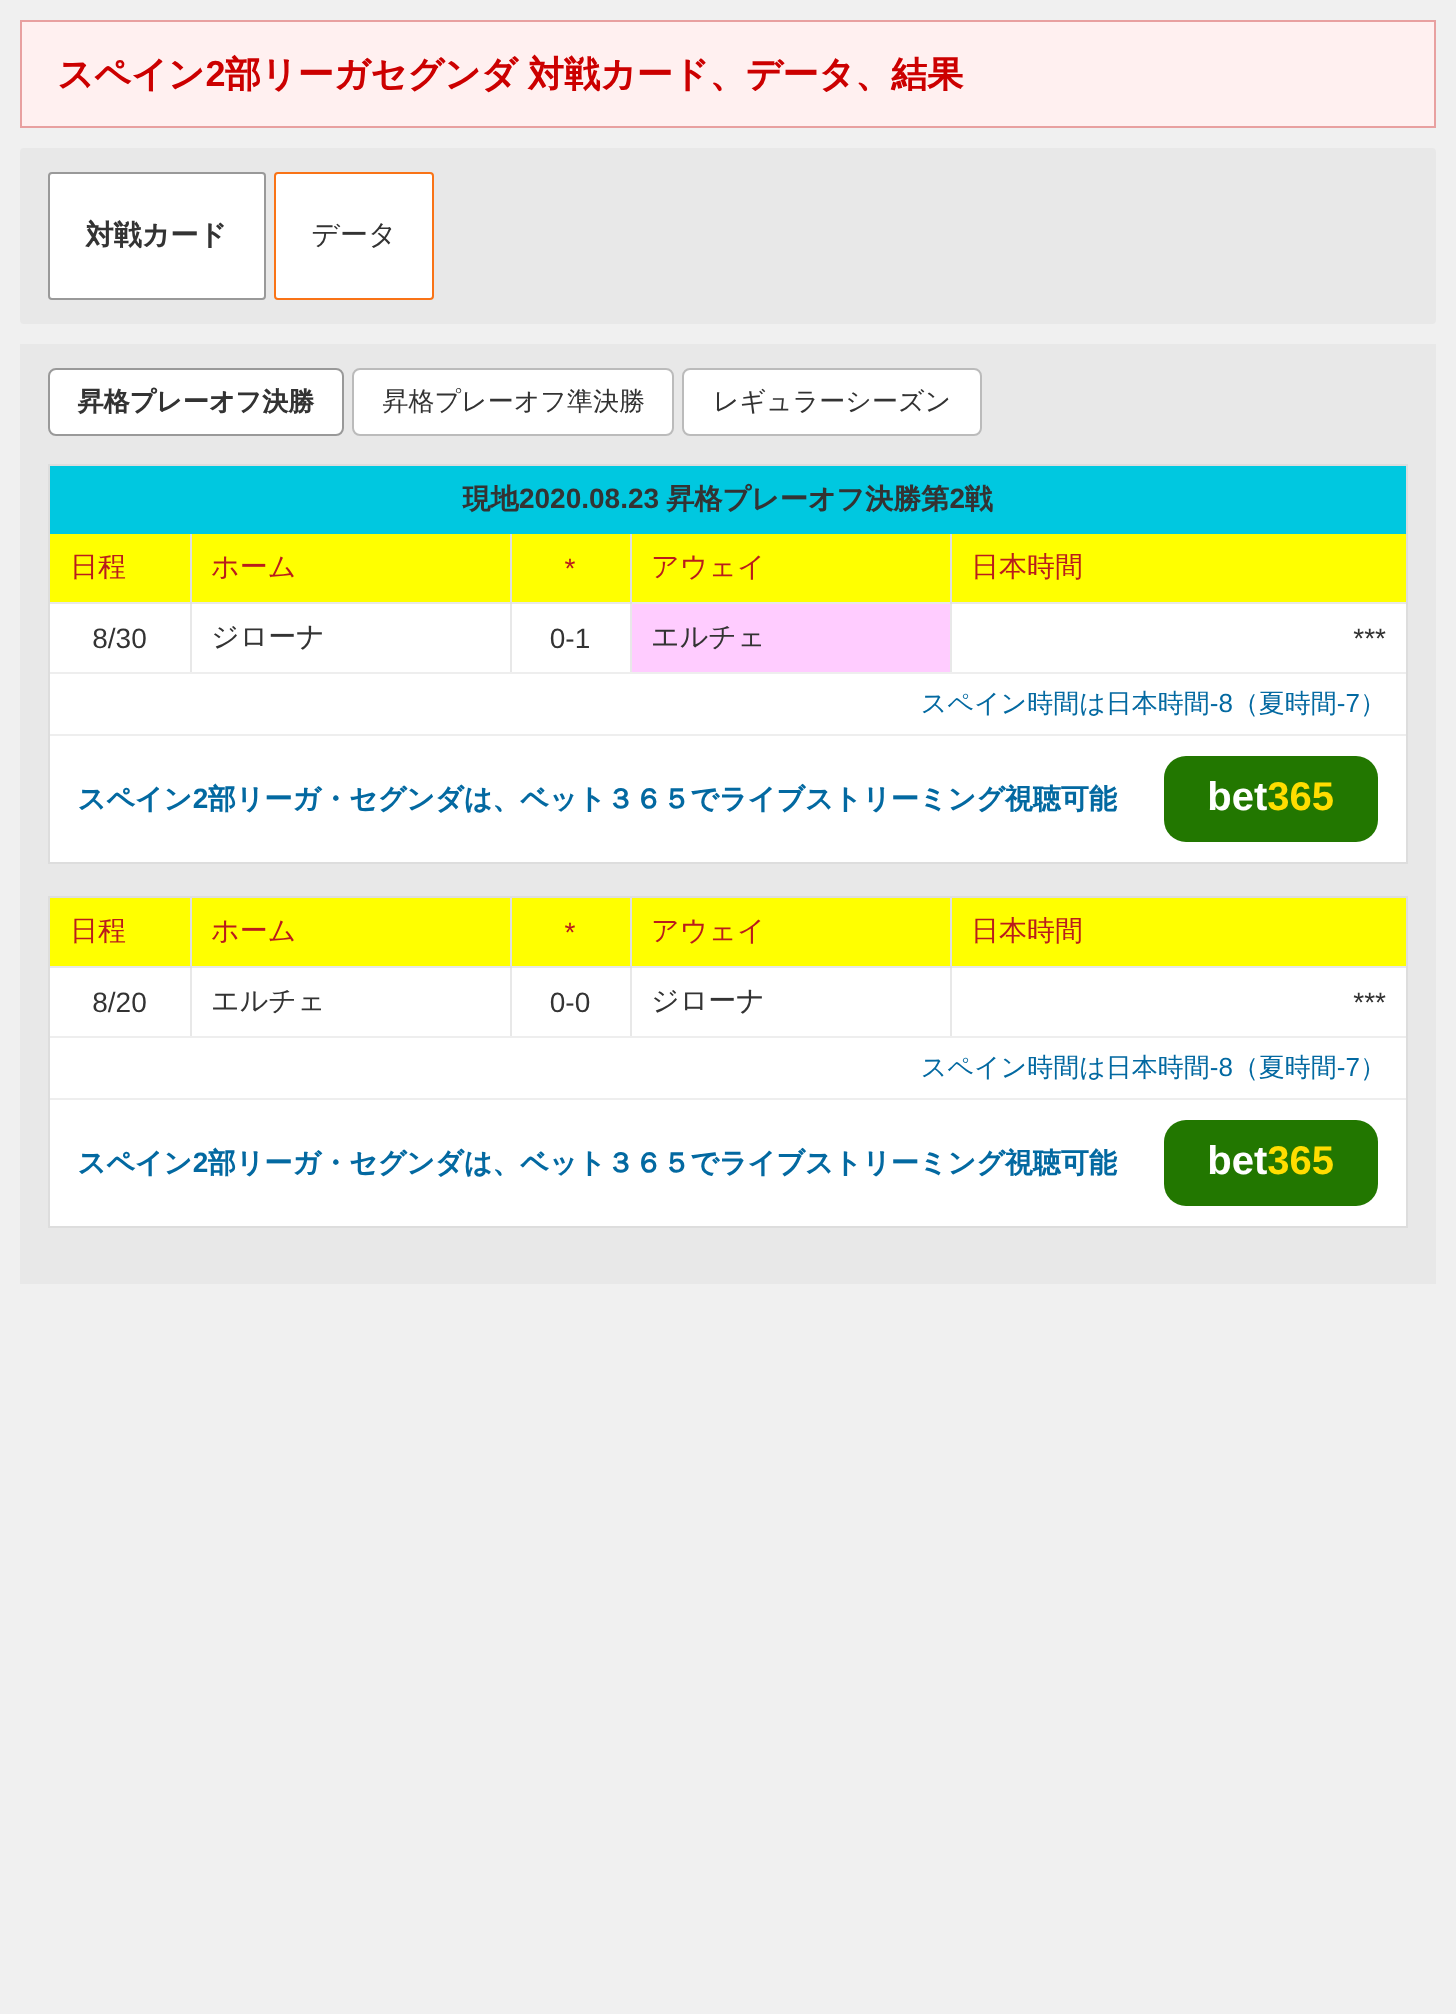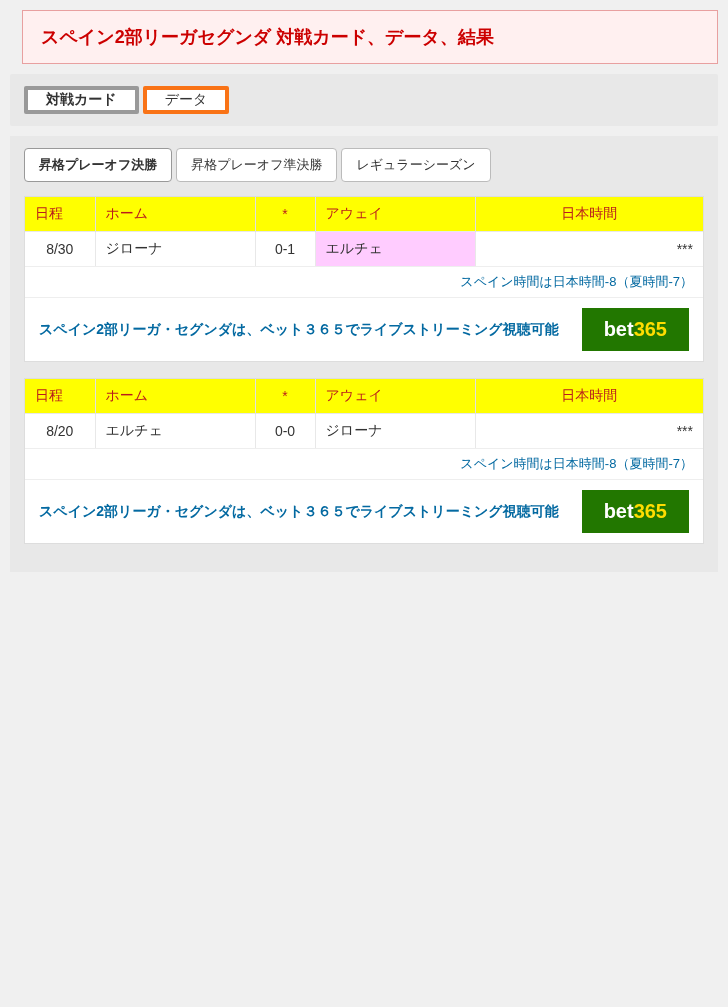--- a/index.html
+++ b/index.html
@@ -9,41 +9,41 @@
       width: 728px;
       min-height: 1007px;
       font-size: 14px;
       color: #333;
     }
 
     .page-title-bar {
       background: #fff0f0;
       border: 1px solid #e8a0a0;
       padding: 14px 18px;
-      margin: 10px 10px 10px 22px;
+      margin: 10px 10px 10px 10px;
     }
     .page-title-bar h1 {
       font-size: 18px;
       font-weight: bold;
       color: #c00;
     }
 
     .tab-bar-outer {
       background: #e8e8e8;
       padding: 12px 14px;
       margin: 10px 10px;
       border-radius: 2px;
     }
     .tab-bar {
       display: flex;
       gap: 4px;
     }
     .tab-btn {
-      padding: 1px 18px;
-      border: 4px solid #f97316;
+      padding: 22px 18px;
+      border: 1px solid #f97316;
       background: #fff;
       cursor: pointer;
       font-size: 14px;
       border-radius: 2px;
       color: #333;
     }
     .tab-btn.active {
       background: #fff;
       border-color: #999;
       font-weight: bold;
@@ -105,21 +105,21 @@
       border-right: 1px solid #e0e0e0;
       color: #b91c1c;
     }
     .match-table thead th:last-child {
       border-right: none;
     }
     .match-table thead th.col-date { width: 70px; }
     .match-table thead th.col-home { width: 160px; }
     .match-table thead th.col-score { width: 60px; text-align: center; }
     .match-table thead th.col-away { width: 160px; }
-    .match-table thead th.col-jptime { text-align: center; margin-left: 37px; }
+    .match-table thead th.col-jptime { text-align: left; margin-left: 37px; }
 
     .match-table tbody tr {
       background: #fff;
       border-top: 1px solid #e8e8e8;
     }
     .match-table tbody td {
       padding: 8px 10px;
       border-right: 1px solid #e8e8e8;
       font-size: 14px;
     }
@@ -159,21 +159,21 @@
       font-weight: bold;
       font-size: 14px;
       color: #0369a1;
     }
     .bet365-btn {
       background: #227700;
       color: #fff;
       padding: 10px 22px;
       font-size: 20px;
       font-weight: bold;
-      border-radius: 0;
+      border-radius: 11px;
       letter-spacing: 0px;
       display: inline-block;
     }
     .bet365-btn span.yellow {
       color: #ffdd00;
     }
   </style>
 </head>
 <body>
 
@@ -190,20 +190,21 @@
 
 <div class="section-outer">
 
   <div class="sub-tab-bar">
     <button class="sub-tab-btn active">昇格プレーオフ決勝</button>
     <button class="sub-tab-btn">昇格プレーオフ準決勝</button>
     <button class="sub-tab-btn">レギュラーシーズン</button>
   </div>
 
   <div class="match-block">
+    <div class="match-header">現地2020.08.23 昇格プレーオフ決勝第2戦</div>
     <table class="match-table">
       <thead>
         <tr>
           <th class="col-date">日程</th>
           <th class="col-home">ホーム</th>
           <th class="col-score">*</th>
           <th class="col-away">アウェイ</th>
           <th class="col-jptime">日本時間</th>
         </tr>
       </thead>

